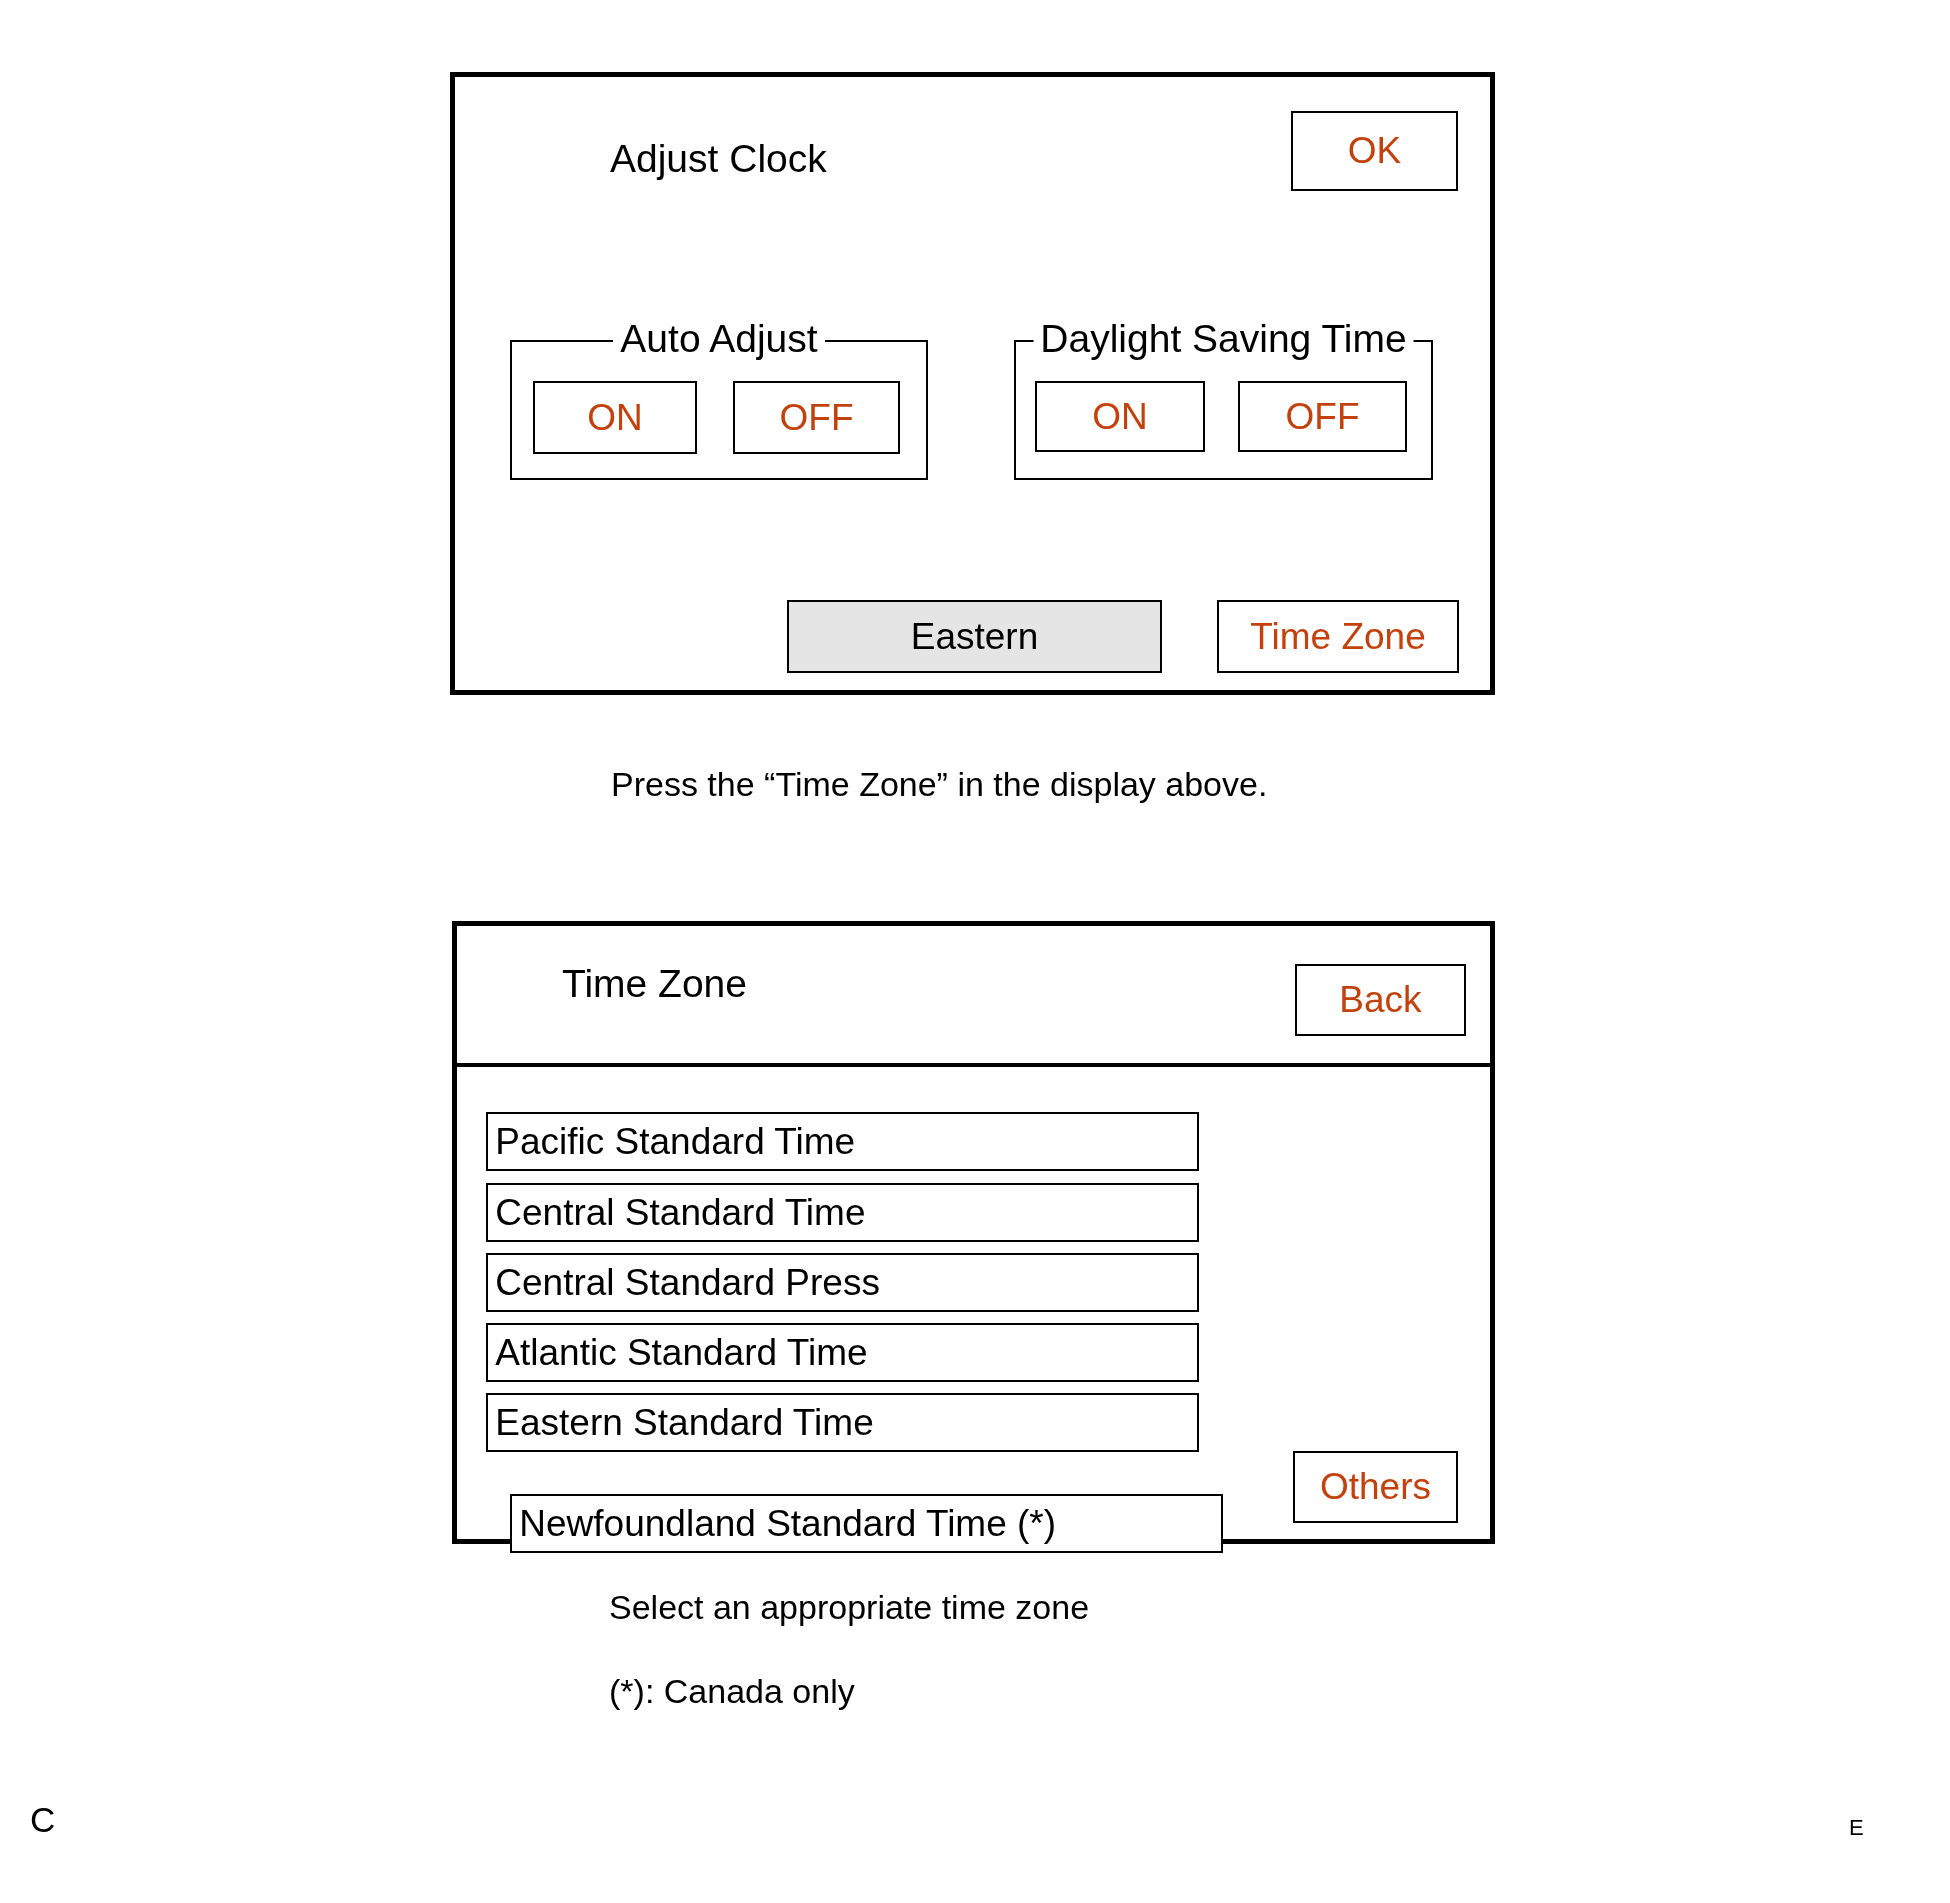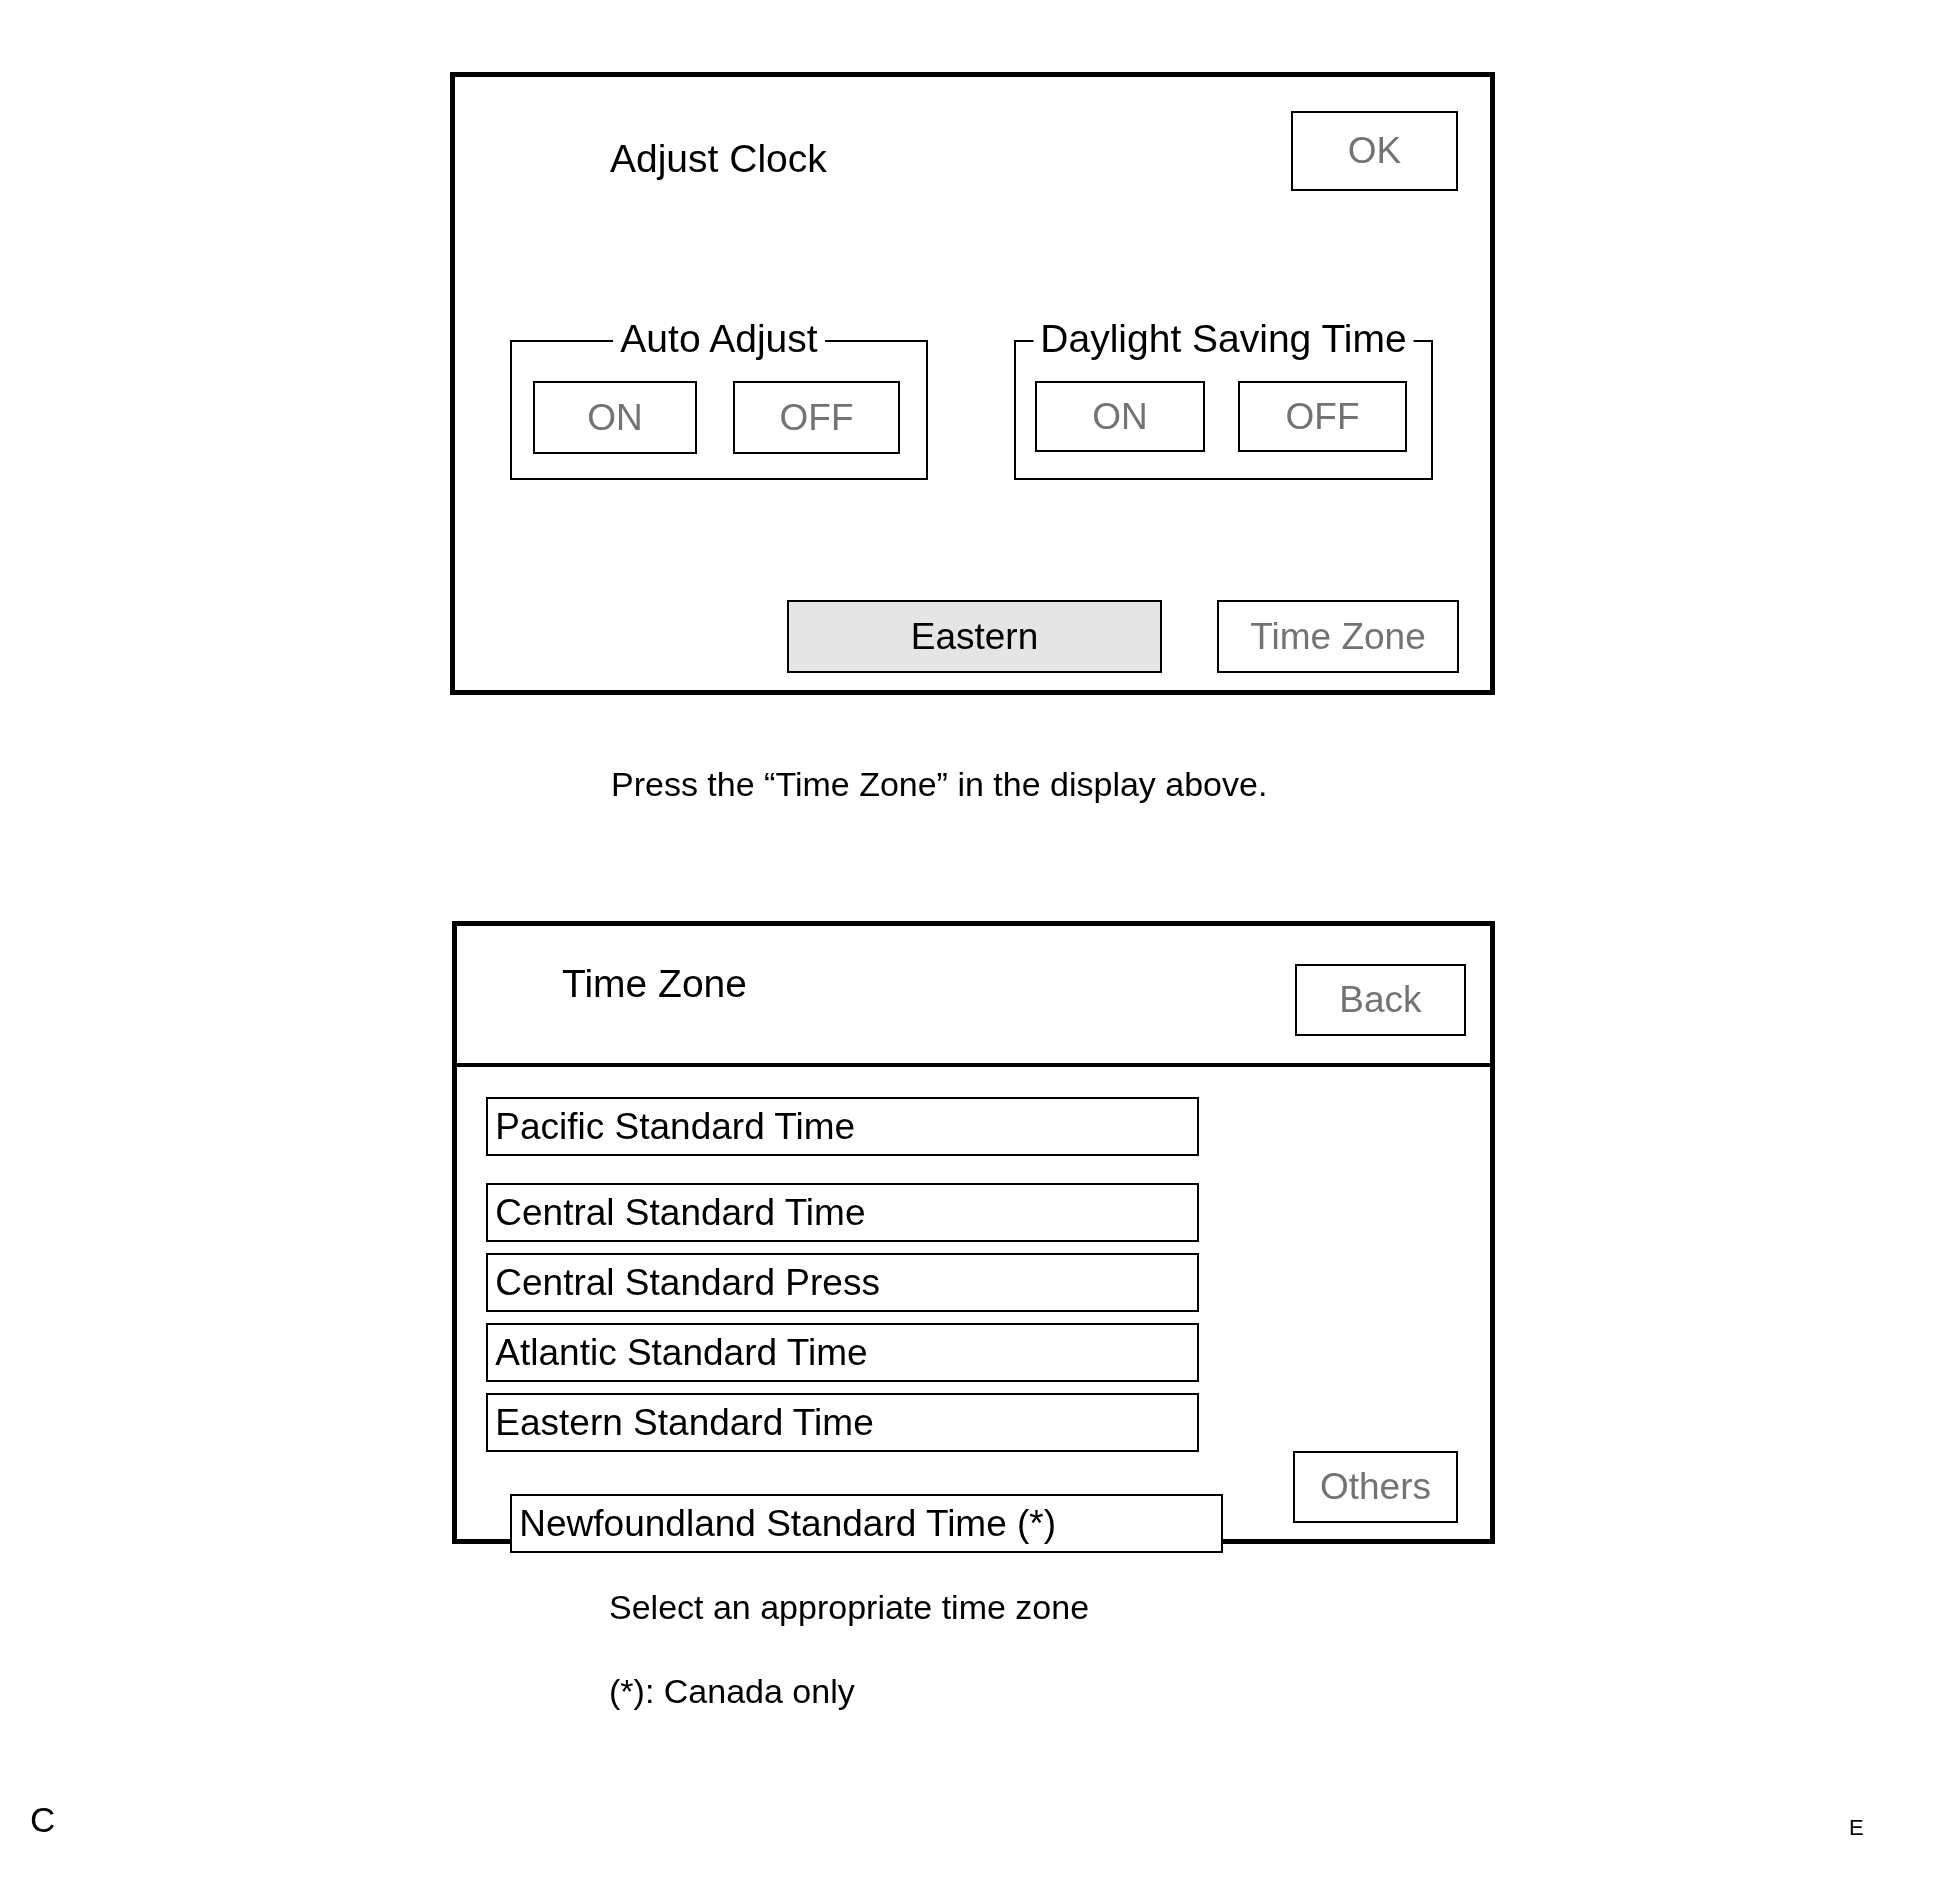--- a/index.html
+++ b/index.html
@@ -20,21 +20,21 @@
   .top-panel{left:450px;top:72px;width:1045px;height:623px;}
   .bottom-panel{left:452px;top:921px;width:1043px;height:623px;}
   .screen-title{
     position:absolute;
     font-size:39px;line-height:42px;white-space:nowrap;
   }
   .btn{
     position:absolute;
     display:flex;align-items:center;justify-content:center;
     background:#fff;border:2.8px solid #000;box-sizing:border-box;
-    font-family:inherit;font-size:37px;color:#737373;
+    font-family:inherit;font-size:37px;color:#c2410c;
     padding:0;margin:0;white-space:nowrap;cursor:pointer;
   }
   .display-box{
     position:absolute;
     display:flex;align-items:center;justify-content:center;
     background:#e5e5e5;border:2.8px solid #000;box-sizing:border-box;
     font-size:37px;white-space:nowrap;
   }
   .group{
     position:absolute;
@@ -99,21 +99,21 @@
 
   <div class="caption" style="left:611px;top:762px;">Press the “Time Zone” in the display above.</div>
 
   <div class="panel bottom-panel">
     <div class="screen-title" style="left:105px;top:37px;">Time Zone</div>
 
     <button class="btn" style="left:838px;top:38px;width:171px;height:72px;">Back</button>
 
     <div class="divider" style="top:137px;"></div>
 
-    <div class="zone-item" style="top:171px;">Pacific Standard Time</div>
+    <div class="zone-item" style="top:186px;">Pacific Standard Time</div>
     <div class="zone-item" style="top:257px;">Central Standard Time</div>
     <div class="zone-item" style="top:327px;">Central Standard Press</div>
     <div class="zone-item" style="top:397px;">Atlantic Standard Time</div>
     <div class="zone-item" style="top:467px;">Eastern Standard Time</div>
     <div class="zone-item" style="top:568px;margin-left:24px;">Newfoundland Standard Time (*)</div>
 
     <button class="btn" style="left:836px;top:525px;width:165px;height:72px;">Others</button>
   </div>
 
   <div class="caption" style="left:609px;top:1585px;">Select an appropriate time zone</div>

